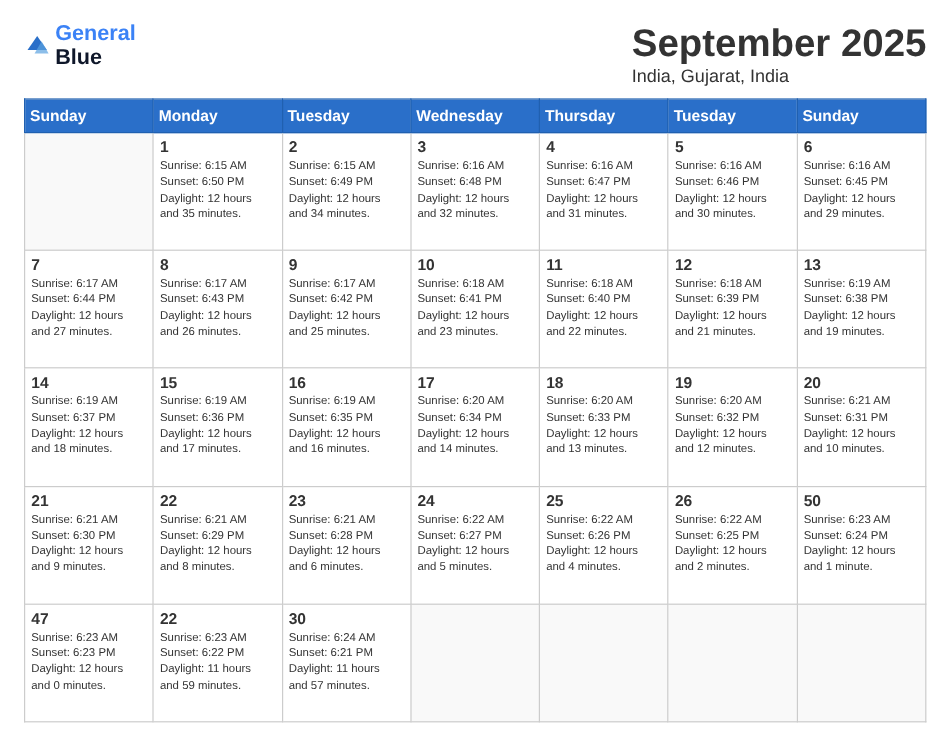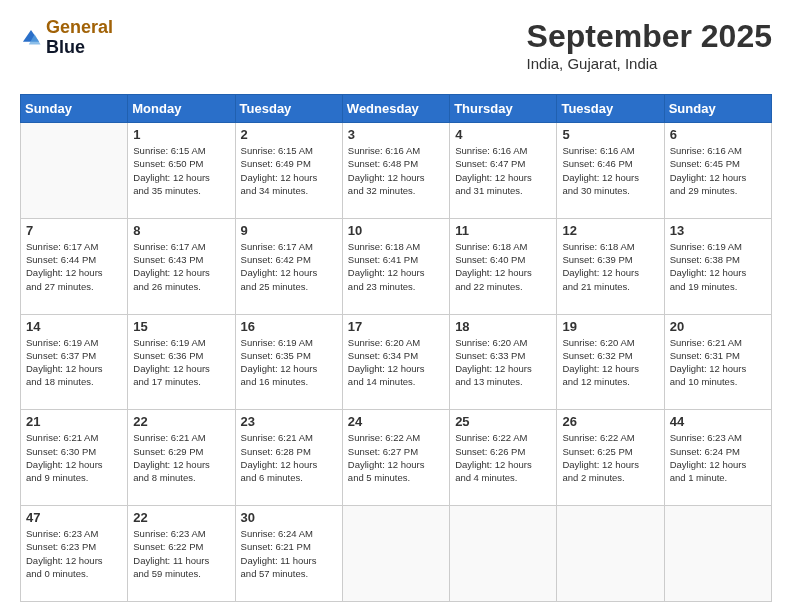--- a/index.html
+++ b/index.html
@@ -26,21 +26,21 @@
     .logo {
       display: flex;
       align-items: center;
       gap: 4px;
     }
     .logo-text {
       font-size: 18px;
       font-weight: bold;
       line-height: 1.1;
     }
-    .logo-general { color: #a16207; }
+    .logo-general { color: #3b82f6; }
     .logo-blue { color: #0f172a; }
     .logo-icon {
       width: 22px;
       height: 22px;
     }
     .title-block {
       text-align: left;
     }
     .month-title {
       font-size: 32px;
@@ -50,21 +50,20 @@
     .location {
       font-size: 15px;
       color: #333;
     }
     .calendar {
       flex: 1;
       border: 1px solid #ccc;
       border-collapse: collapse;
       width: 100%;
       table-layout: fixed;
-      margin-top: 12px;
     }
     .calendar thead tr th {
       background: #2a6fc9;
       color: #fff;
       font-size: 13px;
       font-weight: bold;
       padding: 6px 4px;
       text-align: left;
       border: 1px solid #2060b0;
     }
@@ -232,21 +231,21 @@
           </td>
           <td>
             <span class="day-num">25</span>
             <div class="day-info">Sunrise: 6:22 AM<br>Sunset: 6:26 PM<br>Daylight: 12 hours<br>and 4 minutes.</div>
           </td>
           <td>
             <span class="day-num">26</span>
             <div class="day-info">Sunrise: 6:22 AM<br>Sunset: 6:25 PM<br>Daylight: 12 hours<br>and 2 minutes.</div>
           </td>
           <td>
-            <span class="day-num">44</span>
+            <span class="day-num">50</span>
             <div class="day-info">Sunrise: 6:23 AM<br>Sunset: 6:24 PM<br>Daylight: 12 hours<br>and 1 minute.</div>
           </td>
         </tr>
         <tr>
           <td>
             <span class="day-num">47</span>
             <div class="day-info">Sunrise: 6:23 AM<br>Sunset: 6:23 PM<br>Daylight: 12 hours<br>and 0 minutes.</div>
           </td>
           <td>
             <span class="day-num">22</span>

